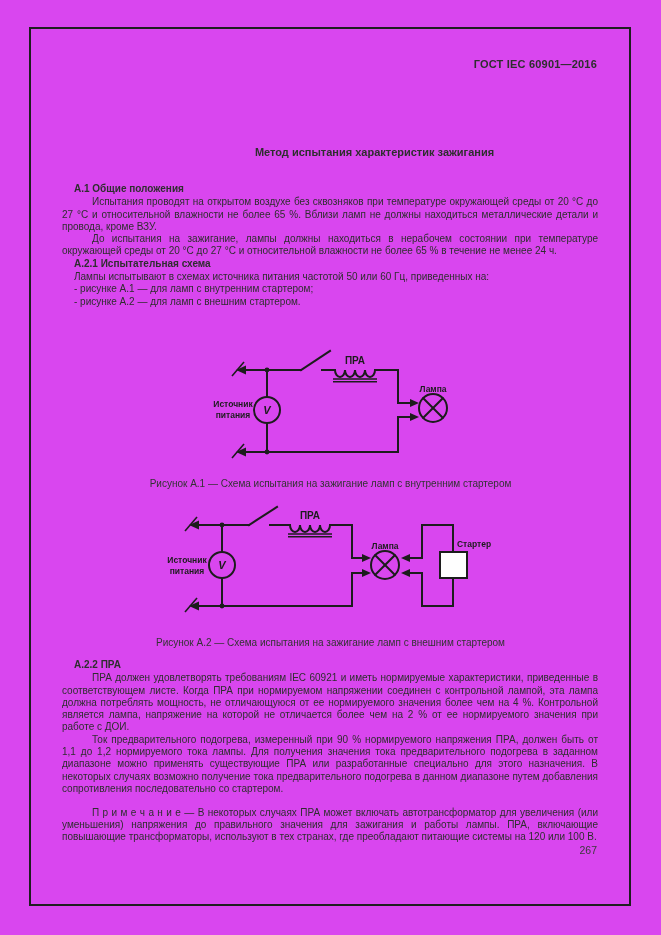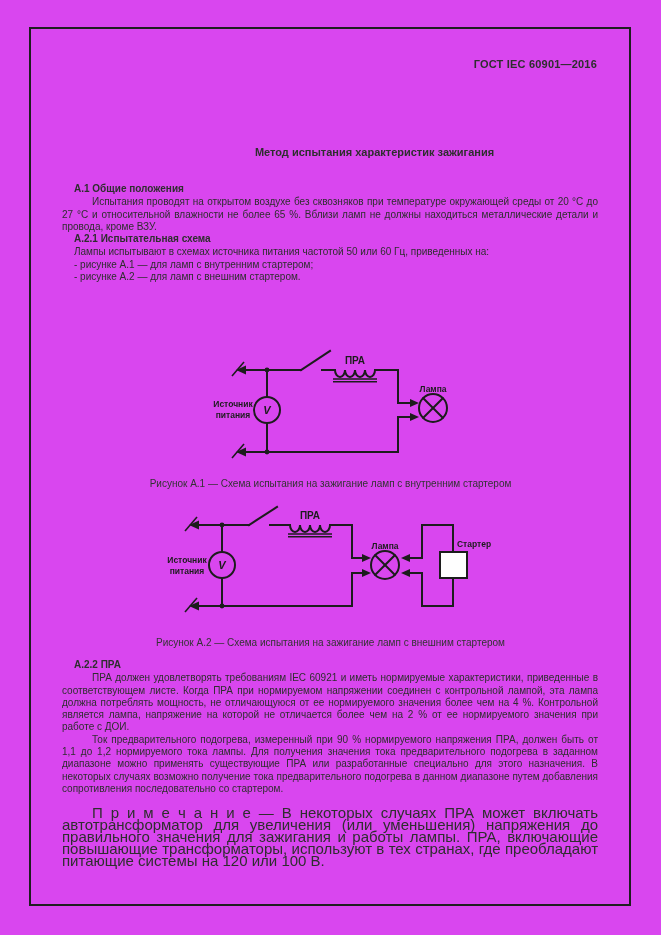--- a/index.html
+++ b/index.html
@@ -19,21 +19,21 @@
     font-size:10px;font-weight:bold;line-height:13px;}
   .doc-title{position:absolute;top:146px;left:0;width:661px;text-align:center;
     font-size:11px;font-weight:bold;padding-left:44px;}
   .col{position:absolute;left:62px;width:536px;font-size:10px;line-height:12.3px;}
   .colA{top:183px;}
   .colB{top:659px;}
   .h-run{font-weight:bold;padding-left:12px;margin:0 0 1px 0;}
   .h-run.mt{margin-top:9px;}
   .para{margin:0;text-align:justify;text-indent:30px;}
   .plain{margin:0;padding-left:12px;}
-  .note{margin:12px 0 0 0;text-align:justify;text-indent:30px;font-size:15px;line-height:12px;}
+  .note{margin:12px 0 0 0;text-align:justify;text-indent:30px;font-size:10px;line-height:12px;}
   .fig{position:absolute;}
   .fig1{left:200px;top:343px;}
   .fig2{left:158px;top:497px;}
   .caption{position:absolute;left:0;width:661px;text-align:center;font-size:10px;color:#333;}
   .cap1{top:478px;}
   .cap2{top:637px;}
   .pagenum{position:absolute;top:844px;left:62px;width:535px;text-align:right;font-size:10.5px;color:#3a3a3a;}
   svg .wire{stroke:#1c1c1c;stroke-width:2;fill:none;stroke-linecap:square;}
   svg .thin{stroke:#1c1c1c;stroke-width:1.6;fill:none;}
   svg .solid{fill:#1c1c1c;stroke:none;}
@@ -50,20 +50,21 @@
   <div class="frame"></div>
 
   <div class="hdr-right">ГОСТ IEC 60901—2016</div>
 
 
   <div class="doc-title">Метод испытания характеристик зажигания</div>
 
   <div class="col colA">
     <p class="h-run">А.1 Общие положения</p>
     <p class="para">Испытания проводят на открытом воздухе без сквозняков при температуре окружающей среды от 20 °С до 27 °С и относительной влажности не более 65 %. Вблизи ламп не должны находиться металлические детали и провода, кроме ВЗУ.</p>
+    <p class="para">До испытания на зажигание, лампы должны находиться в нерабочем состоянии при температуре окружающей среды от 20 °С до 27 °С и относительной влажности не более 65 % в течение не менее 24 ч.</p>
     <p class="h-run">А.2.1 Испытательная схема</p>
     <p class="plain">Лампы испытывают в схемах источника питания частотой 50 или 60 Гц, приведенных на:</p>
     <p class="plain">- рисунке А.1 — для ламп с внутренним стартером;</p>
     <p class="plain">- рисунке А.2 — для ламп с внешним стартером.</p>
   </div>
 
   <svg class="fig fig1" width="260" height="128" viewBox="200 343 260 128" xmlns="http://www.w3.org/2000/svg">
 
     <g>
       <polygon class="solid" points="236,370 246,365.5 246,374.5"></polygon>
@@ -164,13 +165,14 @@
 
   <div class="caption cap2">Рисунок А.2 — Схема испытания на зажигание ламп с внешним стартером</div>
 
   <div class="col colB">
     <p class="h-run">А.2.2 ПРА</p>
     <p class="para">ПРА должен удовлетворять требованиям IEC 60921 и иметь нормируемые характеристики, приведенные в соответствующем листе. Когда ПРА при нормируемом напряжении соединен с контрольной лампой, эта лампа должна потреблять мощность, не отличающуюся от ее нормируемого значения более чем на 4 %. Контрольной является лампа, напряжение на которой не отличается более чем на 2 % от ее нормируемого значения при работе с ДОИ.</p>
     <p class="para">Ток предварительного подогрева, измеренный при 90 % нормируемого напряжения ПРА, должен быть от 1,1 до 1,2 нормируемого тока лампы. Для получения значения тока предварительного подогрева в заданном диапазоне можно применять существующие ПРА или разработанные специально для этого назначения. В некоторых случаях возможно получение тока предварительного подогрева в данном диапазоне путем добавления сопротивления последовательно со стартером.</p>
     <p class="note">П р и м е ч а н и е — В некоторых случаях ПРА может включать автотрансформатор для увеличения (или уменьшения) напряжения до правильного значения для зажигания и работы лампы. ПРА, включающие повышающие трансформаторы, используют в тех странах, где преобладают питающие системы на 120 или 100 В.</p>
   </div>
 
+  <div class="pagenum">267</div>
 </div>
 
 </body></html>

